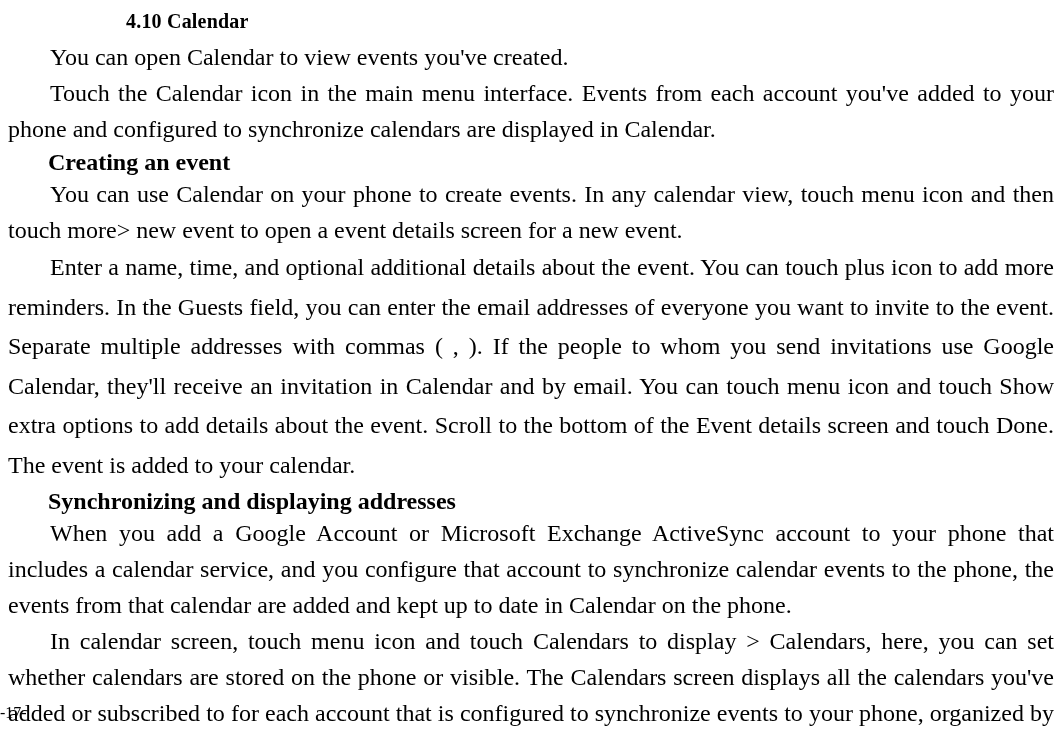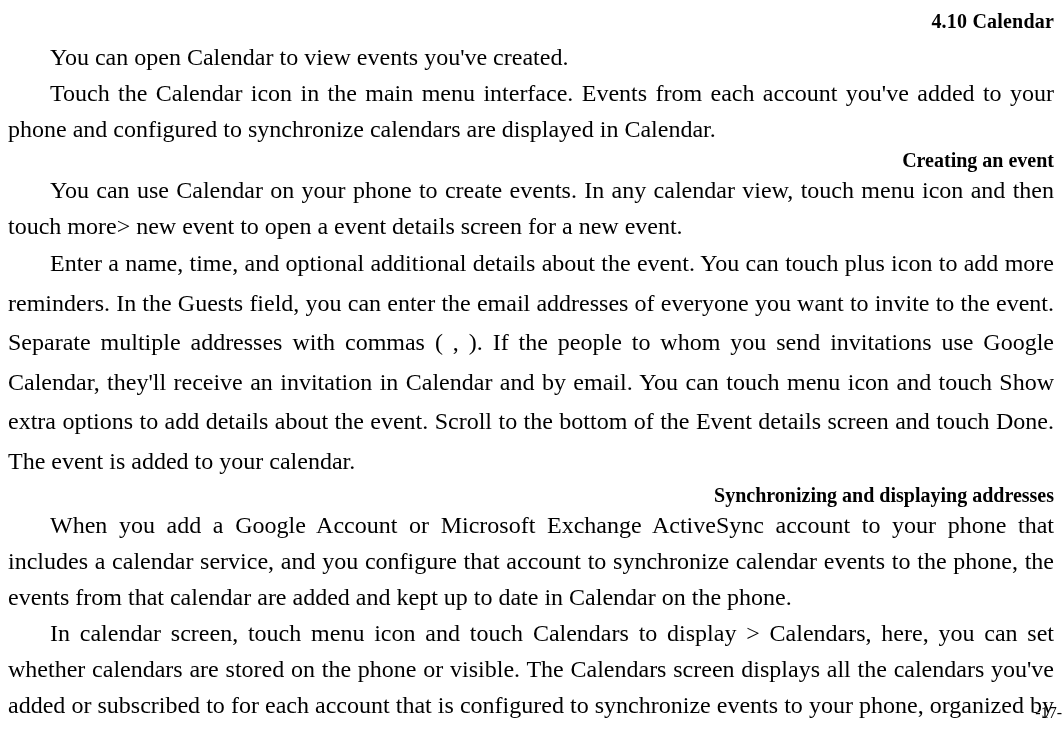--- a/index.html
+++ b/index.html
@@ -1,19 +1,18 @@
 <!DOCTYPE html>
 <html><head>
   <meta charset="utf-8">
   <style>
     * {
       margin: 0;
       padding: 0;
       box-sizing: border-box;
-      text-align: right;
     }
     body {
       font-family: "Times New Roman", Times, serif;
       background: #ffffff;
       color: #000000;
       width: 1062px;
       height: 730px;
       padding: 10px 8px 10px 8px;
       position: relative;
     }
@@ -28,22 +27,22 @@
       font-size: 24px;
       line-height: 1.5;
       text-align: justify;
       margin-bottom: 0;
     }
     .indent {
       text-indent: 42px;
     }
     .bold-line {
       font-weight: bold;
-      font-size: 20px;
-      margin-left: 66px;
+      font-size: 24px;
+      margin-left: 40px;
       margin-top: 2px;
     }
     .page-number {
       position: absolute;
       bottom: 8px;
       left: 0;
       right: 0;
       font-size: 16px;
     }
   </style>

